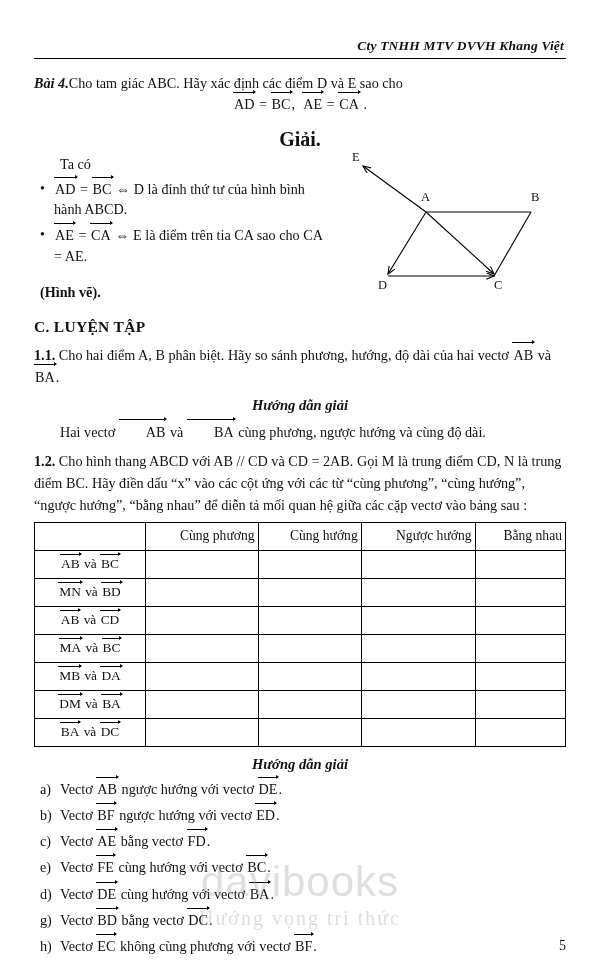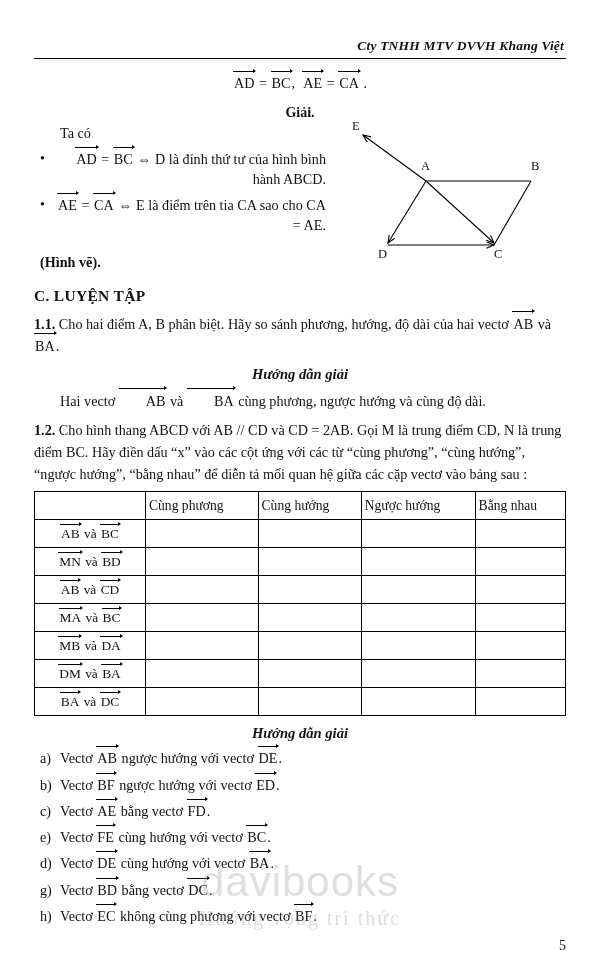--- a/index.html
+++ b/index.html
@@ -65,40 +65,39 @@
     border-top: 2px solid transparent;
     border-bottom: 2px solid transparent;
   }
   .eq-line {
     text-align: center;
     font-size: 14.2px;
   }
   .giai {
     text-align: center;
     font-weight: bold;
-    font-size: 14px;
+    font-size: 20px;
     margin-top: 8px;
   }
 
   .two-col {
     display: flex;
     align-items: flex-start;
   }
   .left-col { width: 320px; }
   .fig-col {
     width: 240px;
     position: relative;
     height: 150px;
   }
 
   ul.bul {
     margin: 4px 0 16px 0;
     padding-left: 20px;
     list-style: none;
-    text-align: right;
   }
   ul.bul li {
     position: relative;
     margin-bottom: 5px;
     line-height: 1.45;
   }
   ul.bul li::before {
     content: "\2022";
     position: absolute;
     left: -14px;
@@ -129,21 +128,21 @@
 
   table.vt {
     border-collapse: collapse;
     width: 100%;
     margin-top: 6px;
     font-size: 13.4px;
   }
   table.vt td, table.vt th {
     border: 1px solid #000;
     height: 25px;
-    text-align: left;
+    text-align: right;
     font-weight: normal;
     padding: 1px 3px;
   }
   table.vt th { font-size: 13.6px; }
   table.vt td.first { width: 104px; text-align: center; }
 
   ol.letters {
     list-style: none;
     margin: 4px 0 12px 0;
     padding-left: 6px;
@@ -195,20 +194,23 @@
 <body>
 
 <div class="page">
 
   <div class="header">
     <span>Cty TNHH MTV DVVH Khang Việt</span>
   </div>
   <div class="header-rule"></div>
 
   <div class="blk">
+    <div>
+      <span class="bold-it">Bài 4.</span><span>Cho tam giác ABC. Hãy xác định các điểm D và E sao cho</span>
+    </div>
     <div class="eq-line">
       <span class="vec">AD</span>
       <span>=</span>
       <span class="vec">BC</span>,&nbsp;
       <span class="vec">AE</span>
       <span>=</span>
       <span class="vec">CA</span> .
     </div>
     <div class="giai">Giải.</div>
   </div>

